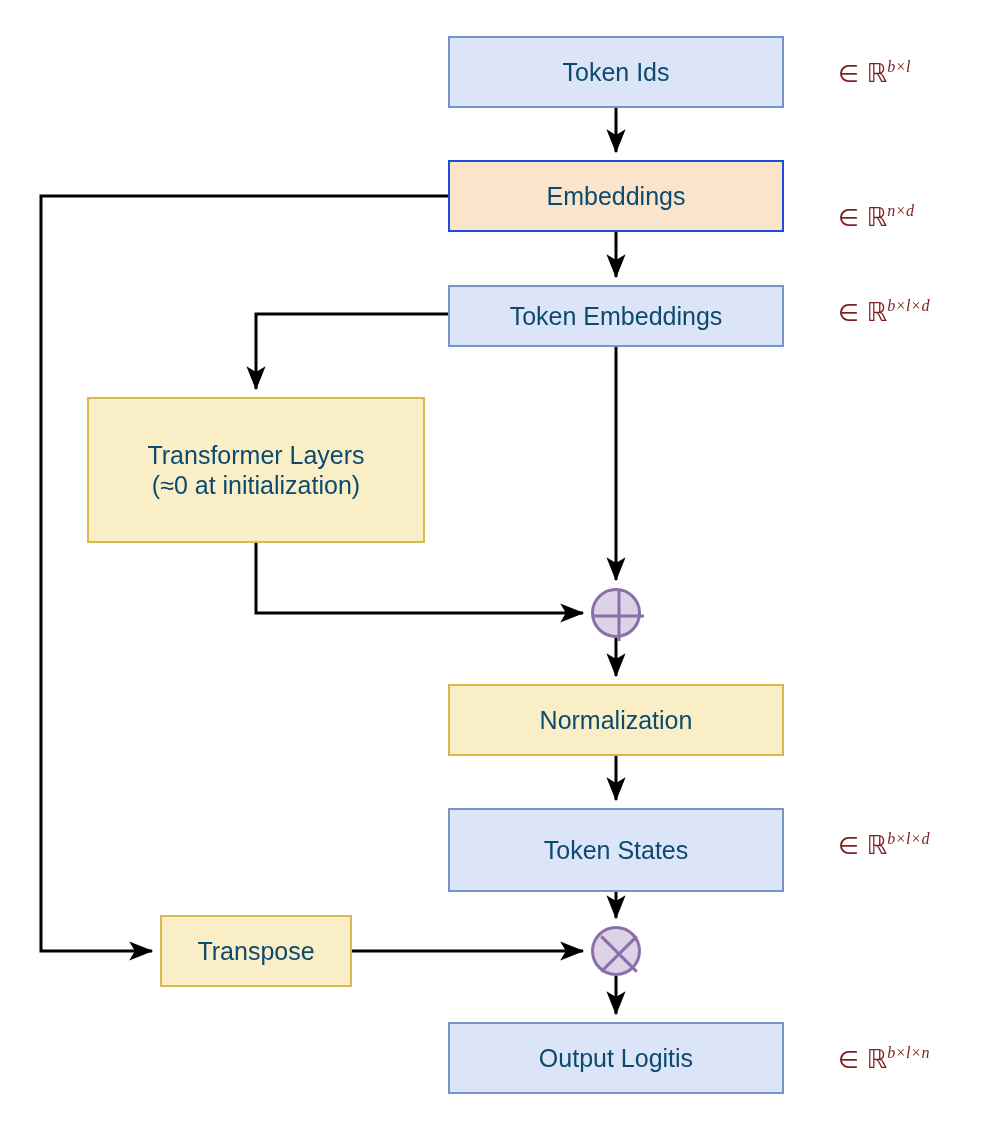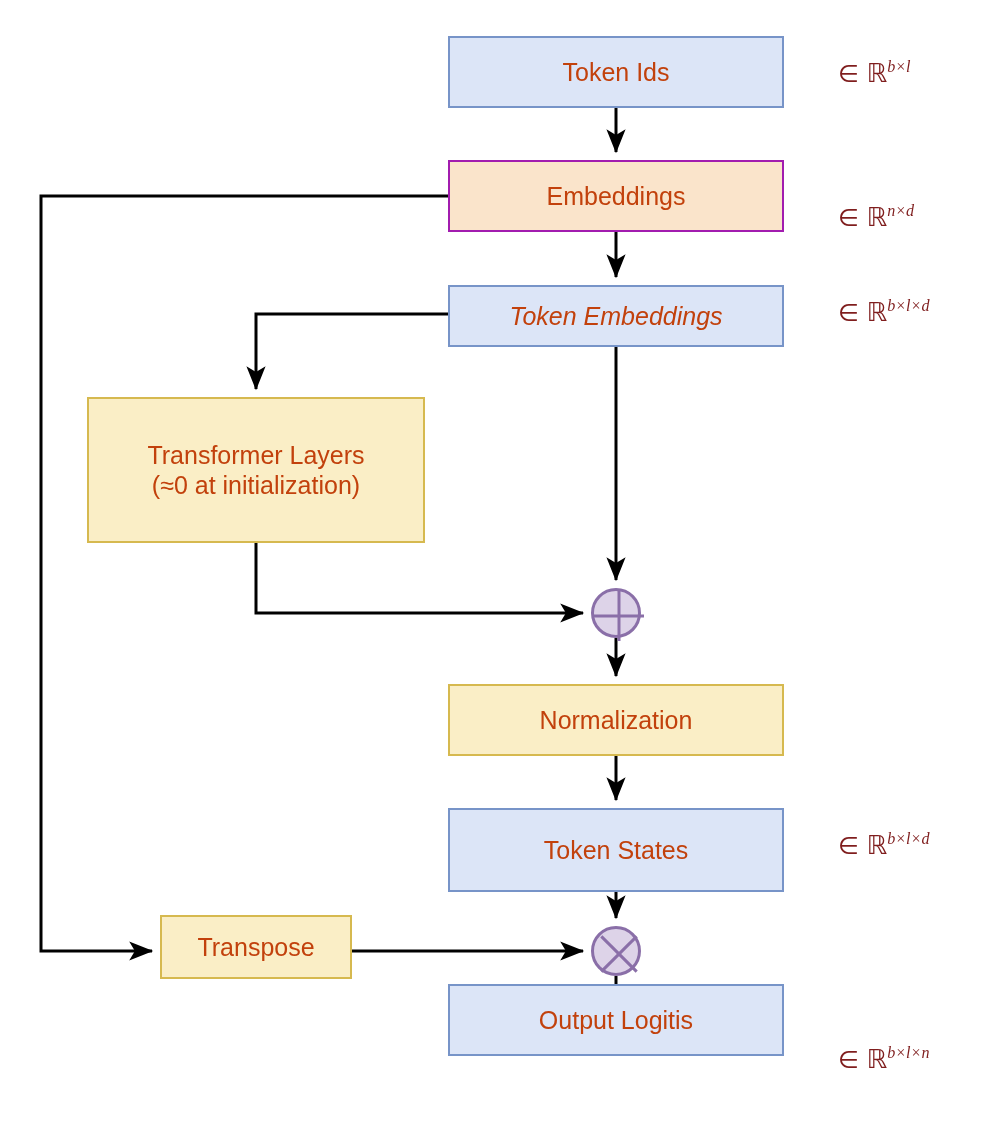--- a/index.html
+++ b/index.html
@@ -26,32 +26,32 @@
     pointer-events: none;
   }
   .node {
     position: absolute;
     box-sizing: border-box;
     display: flex;
     align-items: center;
     justify-content: center;
     text-align: center;
     font-size: 25px;
-    color: #c2410c;
+    color: #0c4a6e;
     line-height: 1.2;
     font-family: "Liberation Sans", sans-serif;
     white-space: pre-line;
   }
   .node.blue {
     background: #dce5f7;
     border: 2px solid #7794c8;
   }
   .node.orange {
     background: #fae4cb;
-    border: 2px solid #a21caf;
+    border: 2px solid #1d4ed8;
   }
   .node.yellow {
     background: #faeec6;
     border: 2px solid #d6b94f;
   }
   .annot {
     position: absolute;
     font-size: 26px;
     color: #7f1d1d;
     white-space: nowrap;
@@ -107,27 +107,27 @@
         <path d="M616,756 L616,800" fill="none" stroke="#000000" stroke-width="3" stroke-linejoin="miter" marker-end="url(#arrowhead)"></path>
         <path d="M616,880 L616,918" fill="none" stroke="#000000" stroke-width="3" stroke-linejoin="miter" marker-end="url(#arrowhead)"></path>
         <path d="M352,951 L583,951" fill="none" stroke="#000000" stroke-width="3" stroke-linejoin="miter" marker-end="url(#arrowhead)"></path>
         <path d="M616,976 L616,1014" fill="none" stroke="#000000" stroke-width="3" stroke-linejoin="miter" marker-end="url(#arrowhead)"></path>
       </g>
   </svg>
 
   <div id="nodes-layer">
       <div class="node blue" style="left: 448px; top: 36px; width: 336px; height: 72px;"><span>Token Ids</span></div>
       <div class="node orange" style="left: 448px; top: 160px; width: 336px; height: 72px;"><span>Embeddings</span></div>
-      <div class="node blue" style="left: 448px; top: 285px; width: 336px; height: 62px; font-style: italic;"><span>Token Embeddings</span></div>
+      <div class="node blue" style="left: 448px; top: 285px; width: 336px; height: 62px;"><span>Token Embeddings</span></div>
       <div class="node yellow" style="left: 87px; top: 397px; width: 338px; height: 146px;"><span>Transformer Layers
 (≈0 at initialization)</span></div>
       <div class="node yellow" style="left: 448px; top: 684px; width: 336px; height: 72px;"><span>Normalization</span></div>
       <div class="node blue" style="left: 448px; top: 808px; width: 336px; height: 84px;"><span>Token States</span></div>
-      <div class="node yellow" style="left: 160px; top: 915px; width: 192px; height: 64px;"><span>Transpose</span></div>
-      <div class="node blue" style="left: 448px; top: 984px; width: 336px; height: 72px;"><span>Output Logitis</span></div>
+      <div class="node yellow" style="left: 160px; top: 915px; width: 192px; height: 72px;"><span>Transpose</span></div>
+      <div class="node blue" style="left: 448px; top: 1022px; width: 336px; height: 72px;"><span>Output Logitis</span></div>
     </div>
   <div id="ops-layer">
       <div class="op" style="left: 591px; top: 588px; width: 50px; height: 50px;">
         <svg width="56" height="56" viewBox="0 0 56 56">
           <line x1="3" y1="28" x2="53" y2="28" stroke="#8a6fa8" stroke-width="3"></line>
           <line x1="28" y1="3" x2="28" y2="53" stroke="#8a6fa8" stroke-width="3"></line>
         </svg>
       </div>
       <div class="op" style="left: 591px; top: 926px; width: 50px; height: 50px;">
         <svg width="56" height="56" viewBox="0 0 56 56">

